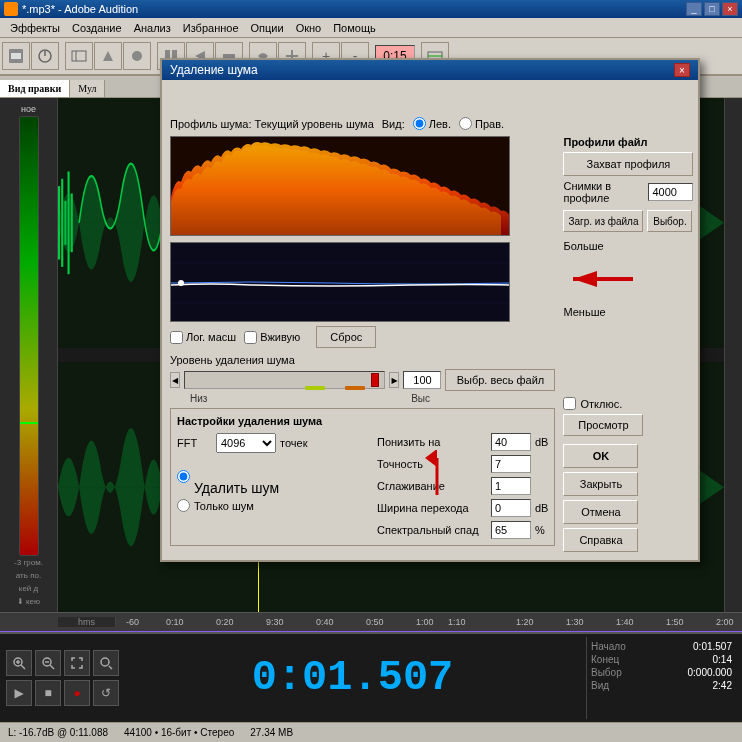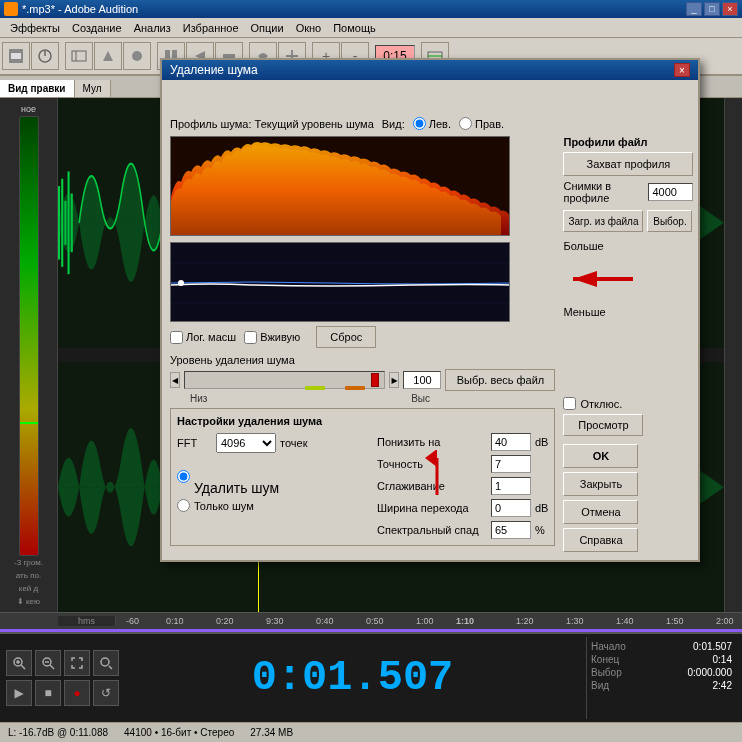--- a/index.html
+++ b/index.html
@@ -98,20 +98,21 @@
       background: #c0bdb5;
       display: flex;
       height: 22px;
     }
     .view-tab {
       padding: 3px 8px;
       font-size: 10px;
       border-right: 1px solid #9a9080;
       cursor: pointer;
       background: #d4d0c8;
+      font-family: Liberation Serif, serif;
     }
     .view-tab.active { background: #fff; font-weight: bold; }
 
     
     #waveform-container {
       flex: 1;
       background: #1a1a1a;
       position: relative;
       overflow: hidden;
     }
@@ -168,21 +169,21 @@
       padding: 0 8px;
       font-size: 10px;
       color: #000;
       gap: 16px;
     }
 
     
     #timeline {
       height: 20px;
       background: #3a3a3a;
-      border-bottom: 3px solid #8b5cf6;
+      border-bottom: 1px solid #8b5cf6;
       display: flex;
       align-items: center;
       padding-left: 58px;
       overflow: hidden;
     }
 
     
     #dialog-overlay {
       position: absolute;
       top: 58px;
@@ -462,21 +463,21 @@
   <div id="timeline" style="height:20px; background:#3a3a3a; border-top:1px solid #555; display:flex; overflow:hidden;">
     <div style="width:58px; background:#2a2a2a; border-right:1px solid #444; font-size:9px; color:#888; display:flex; align-items:center; justify-content:center;">hms</div>
     <div style="flex:1; position:relative; color:#bbb; font-size:9px; display:flex; align-items:center;">
       <span style="position:absolute; left:10px;">-60</span>
       <span style="position:absolute; left:50px;">0:10</span>
       <span style="position:absolute; left:100px;">0:20</span>
       <span style="position:absolute; left:150px;">9:30</span>
       <span style="position:absolute; left:200px;">0:40</span>
       <span style="position:absolute; left:250px;">0:50</span>
       <span style="position:absolute; left:300px;">1:00</span>
-      <span style="position:absolute; left:340px;font-weight:bold;">1:10</span>
+      <span style="position:absolute; left:332px;">1:10</span>
       <span style="position:absolute; left:400px;">1:20</span>
       <span style="position:absolute; left:450px;">1:30</span>
       <span style="position:absolute; left:500px;">1:40</span>
       <span style="position:absolute; left:550px;">1:50</span>
       <span style="position:absolute; left:600px;">2:00</span>
     </div>
   </div>
 
   <div id="transport-bar" style="height:90px; background:#1a1a1a; border-top:2px solid #555; display:flex; align-items:center; padding:6px;">
 

